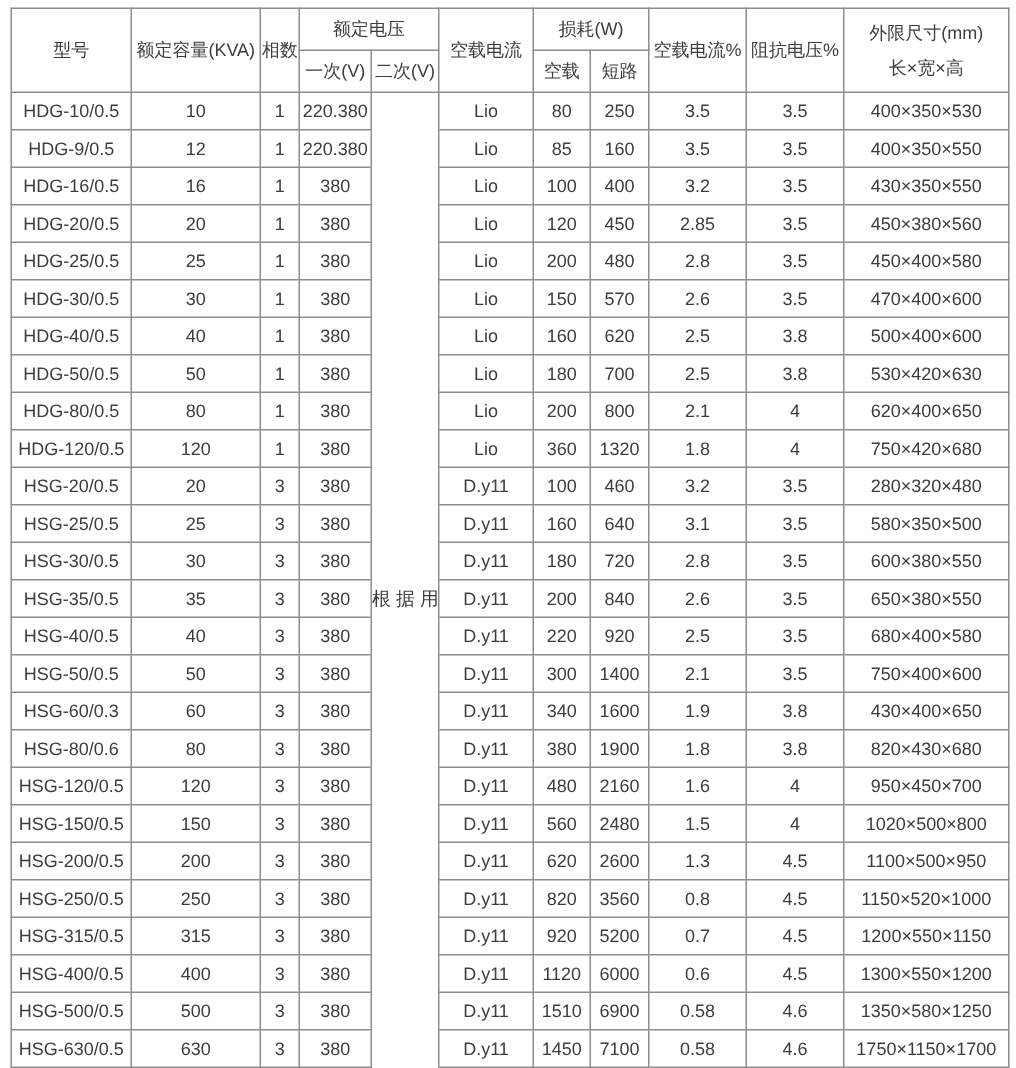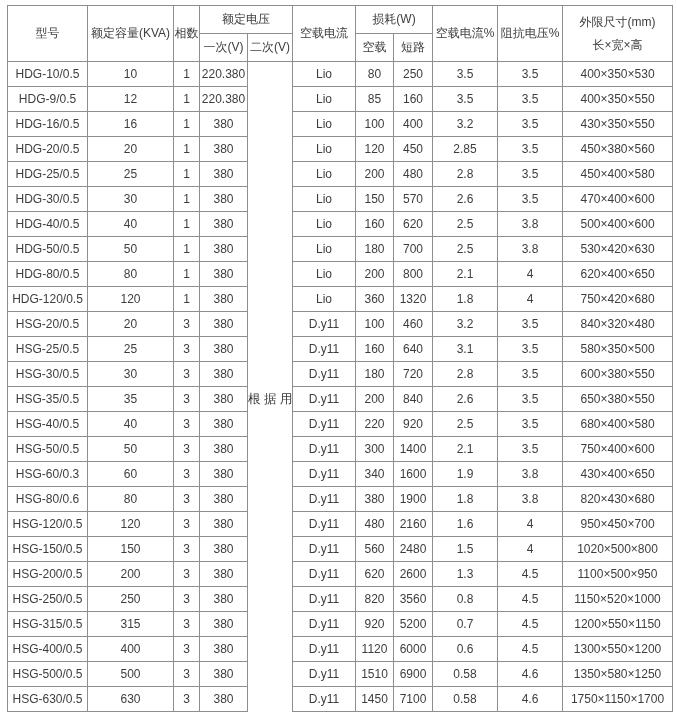--- a/index.html
+++ b/index.html
@@ -223,21 +223,21 @@
         <tr>
           <td>HSG-20/0.5</td>
           <td>20</td>
           <td>3</td>
           <td>380</td>
           <td>D.y11</td>
           <td>100</td>
           <td>460</td>
           <td>3.2</td>
           <td>3.5</td>
-          <td>840×320×480</td>
+          <td>280×320×480</td>
         </tr>
         <tr>
           <td>HSG-25/0.5</td>
           <td>25</td>
           <td>3</td>
           <td>380</td>
           <td>D.y11</td>
           <td>160</td>
           <td>640</td>
           <td>3.1</td>

